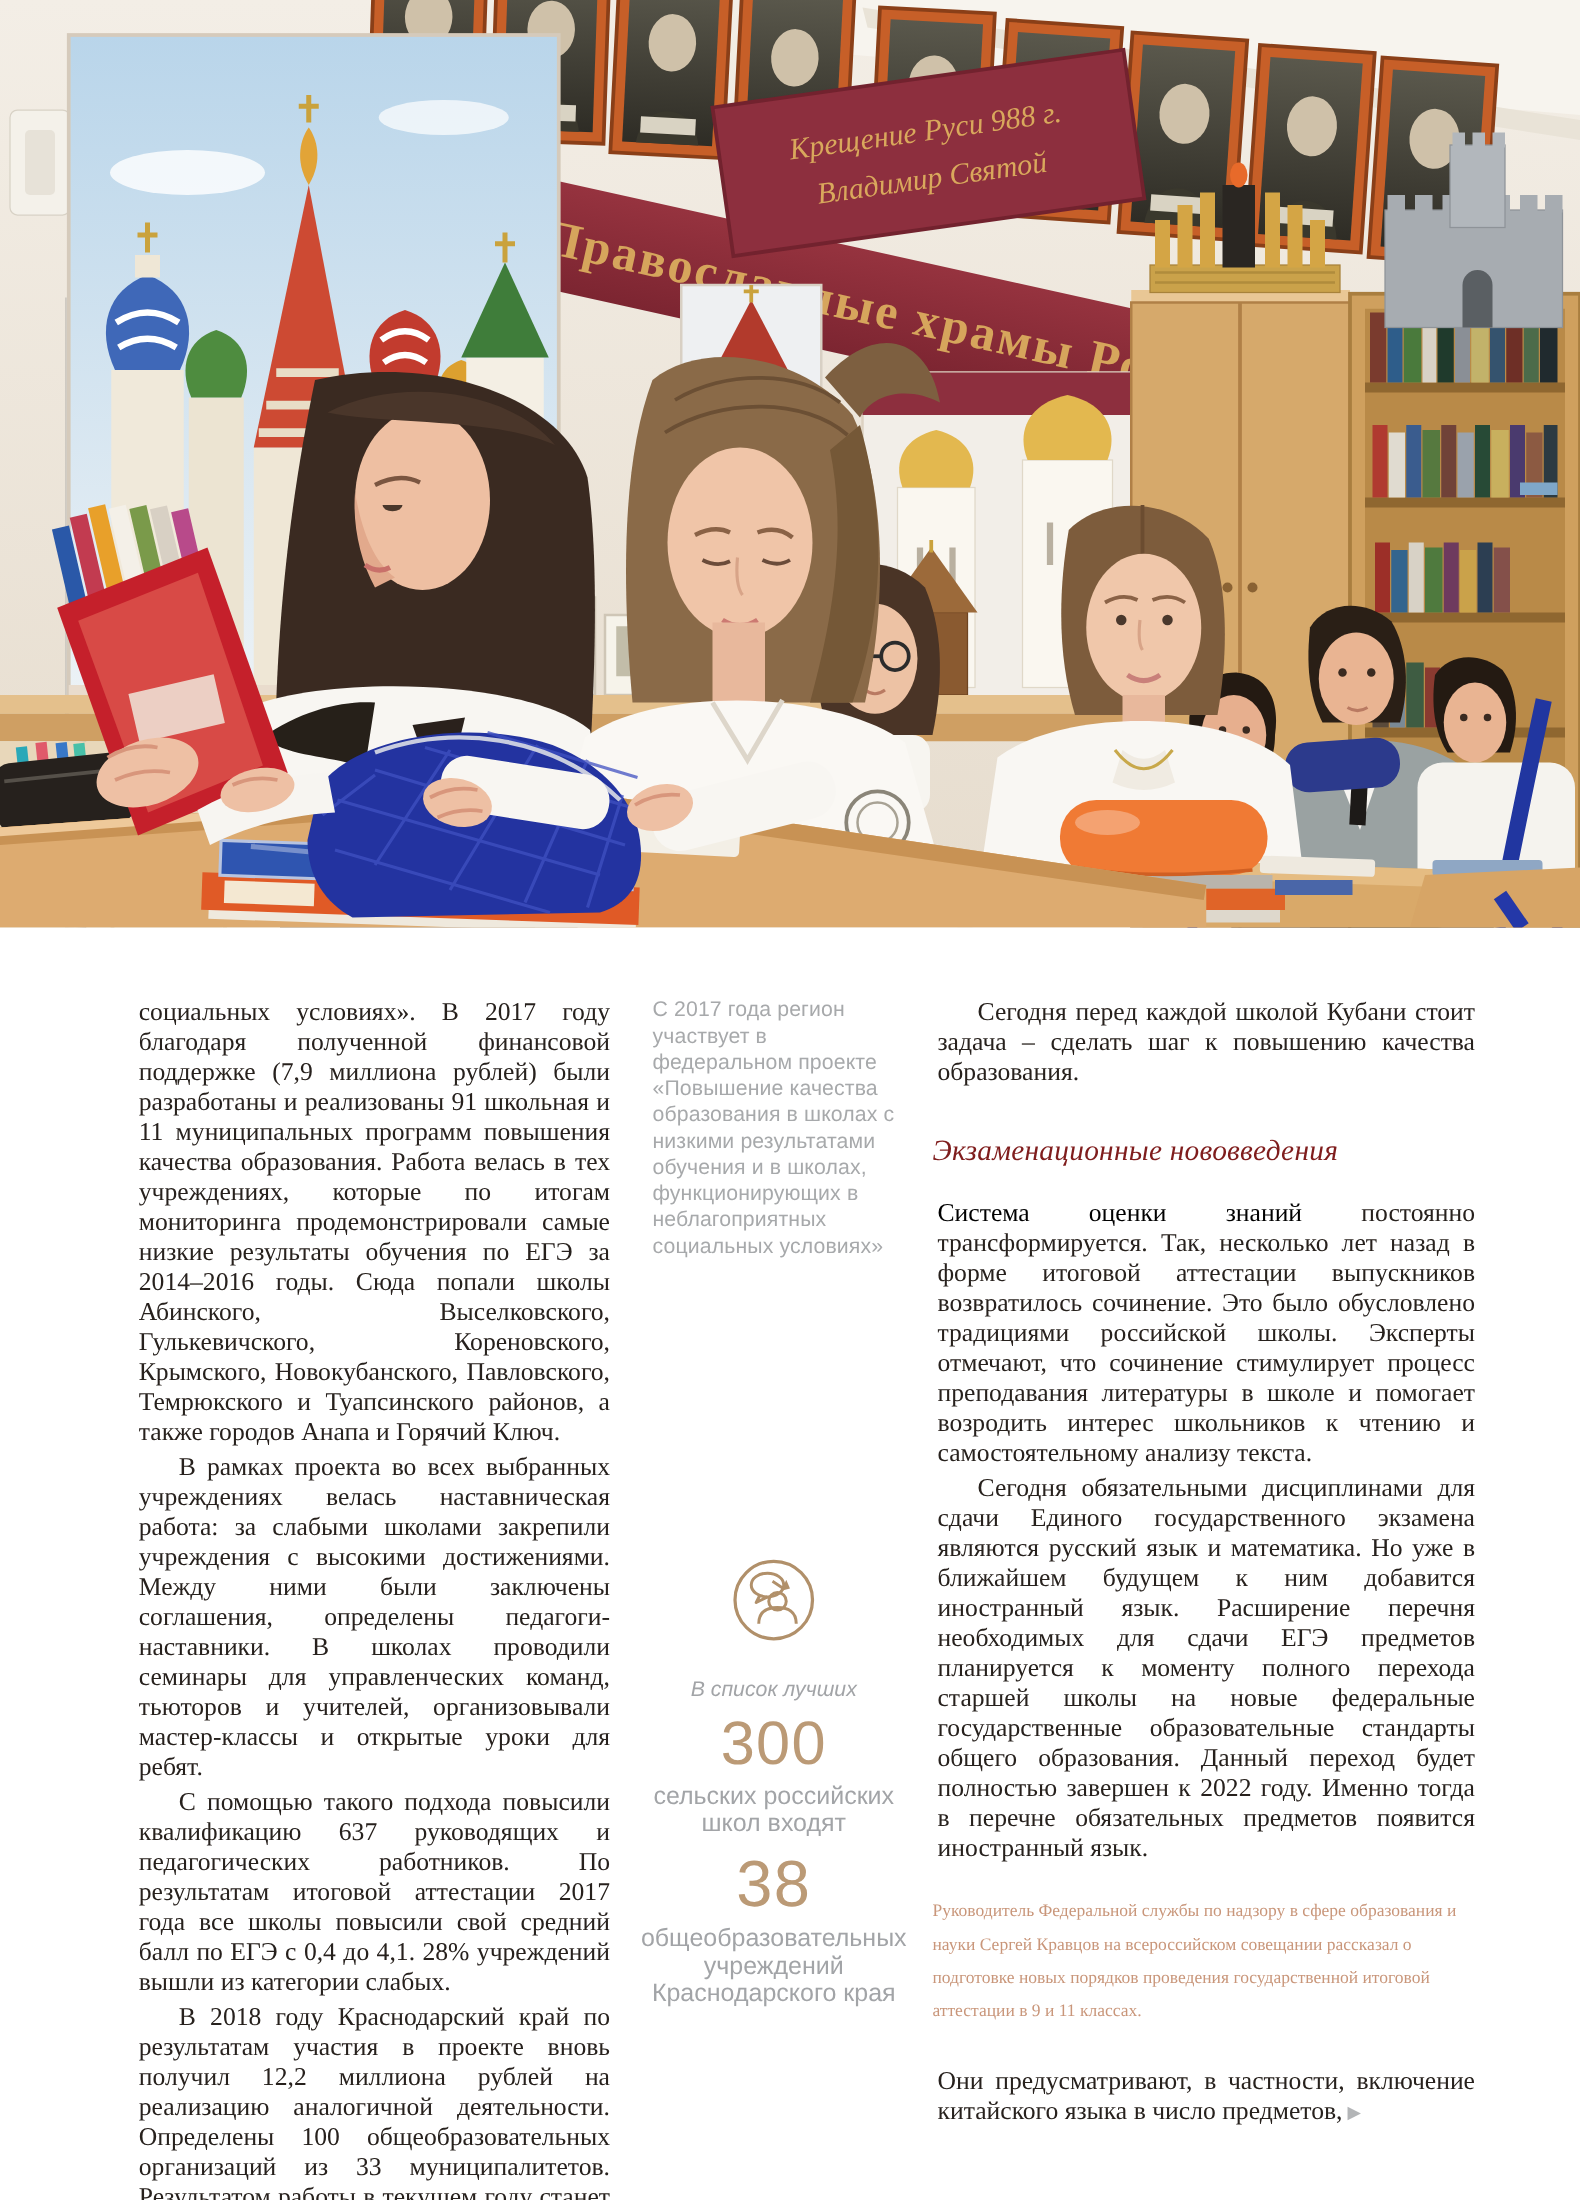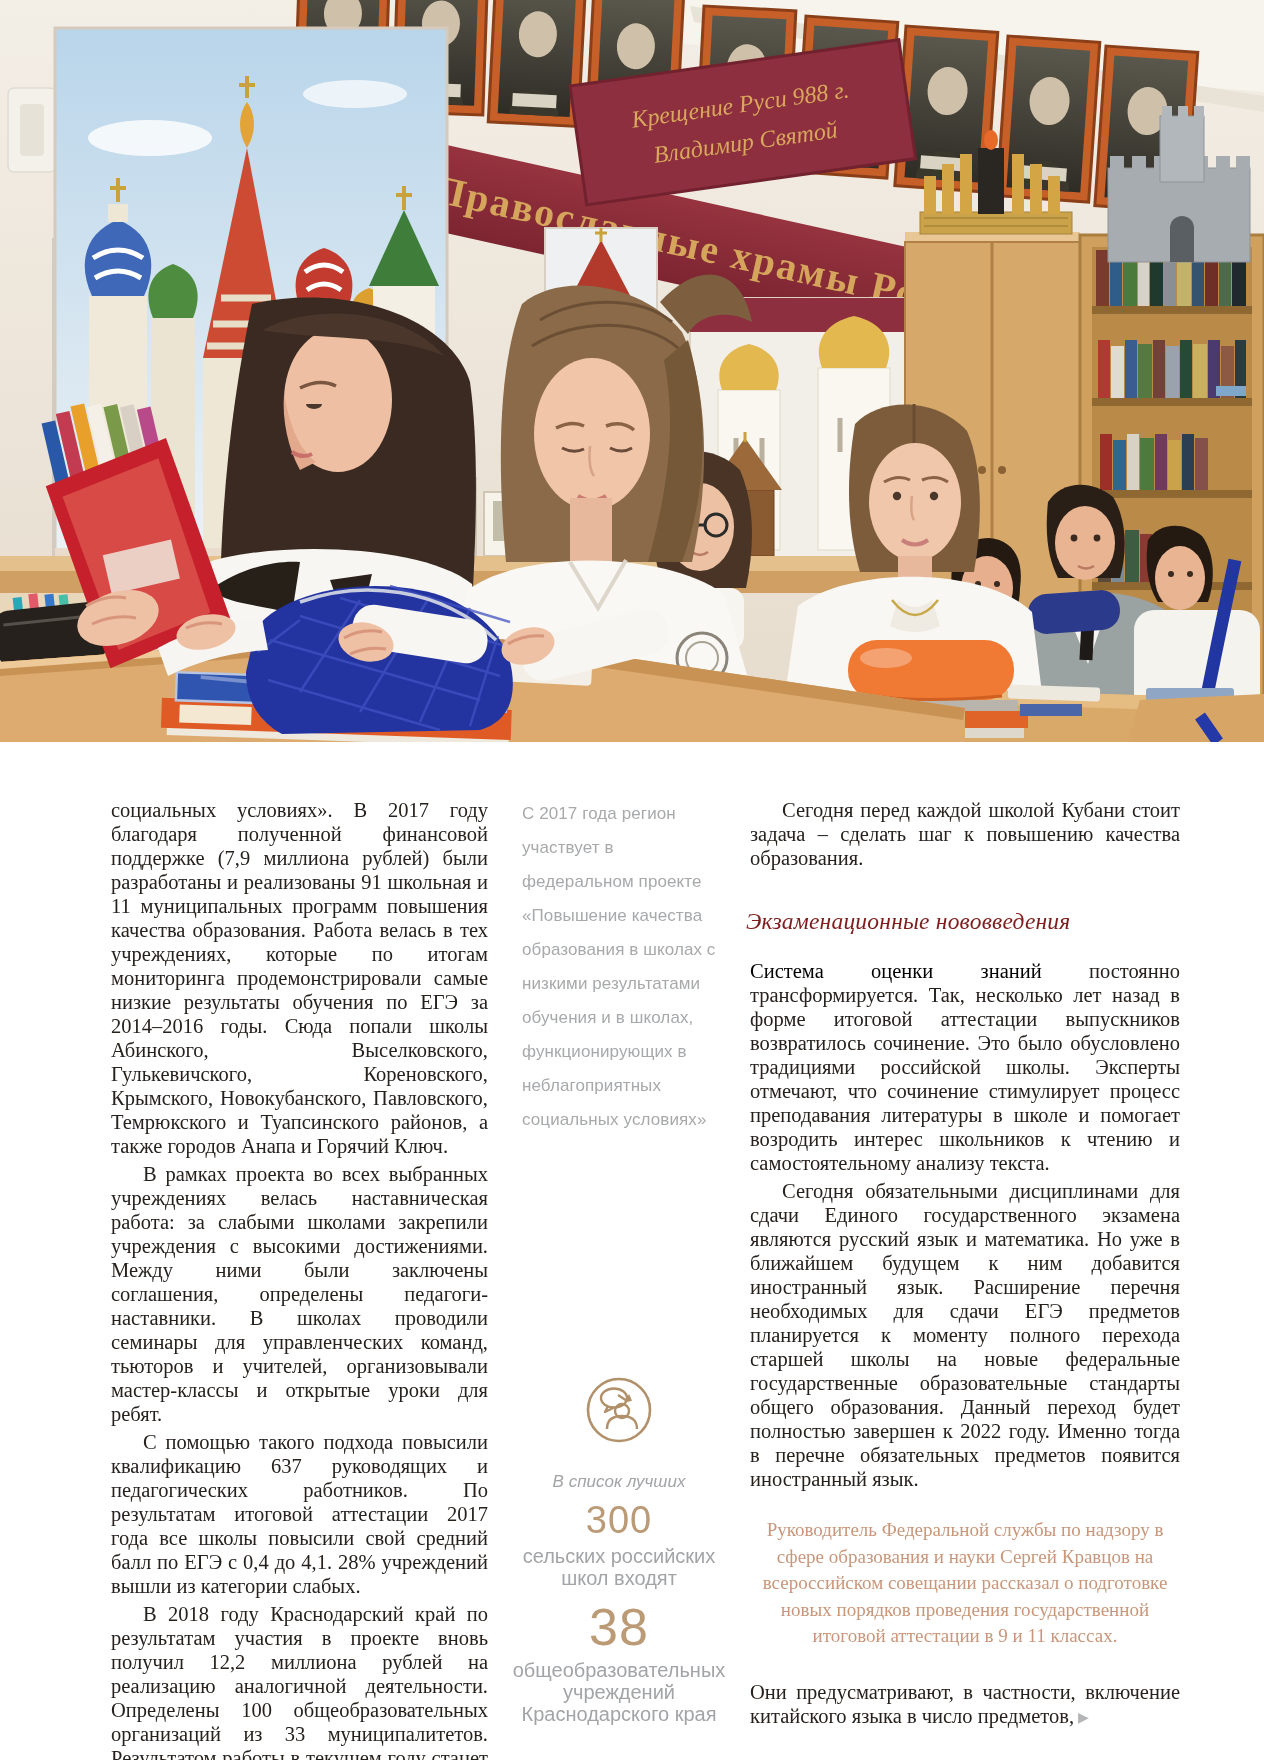--- a/index.html
+++ b/index.html
@@ -4,30 +4,30 @@
 <style>
   html,body{margin:0;padding:0;}
   body{width:1264px;height:1760px;background:#ffffff;font-family:"Liberation Serif",serif;overflow:hidden;position:relative;}
   .photo{width:1264px;height:742px;overflow:hidden;background:#ece5da;}
   .content{display:flex;box-sizing:border-box;padding:52px 80px 0 107px;}
   .col-left{width:385px;flex:none;}
   .col-mid{width:194px;flex:none;margin:0 30px 0 30px;display:flex;flex-direction:column;}
   .col-right{flex:1;min-width:0;}
   p.body{margin:4px;font-size:20.5px;line-height:24px;text-align:justify;color:#27211d;}
   p.indent{text-indent:32px;}
-  .callout{font-family:"Liberation Sans",sans-serif;font-size:17px;line-height:34px;color:#a7a9ab;margin:3px 0 0 0;letter-spacing:.1px;}
+  .callout{font-family:"Liberation Sans",sans-serif;font-size:17px;line-height:21px;color:#a7a9ab;margin:3px 0 0 0;letter-spacing:.1px;}
   .stats{margin-top:238px;display:flex;flex-direction:column;align-items:center;text-align:center;font-family:"Liberation Sans",sans-serif;color:#a2a4a7;}
   .stat-icon{width:70px;height:70px;}
   .stat-label{font-size:17px;line-height:22px;margin-top:26px;font-style:italic;}
-  .stat-number{font-size:38px;line-height:1.0;color:#bb9a76;font-weight:300;margin:8px 0 6px;letter-spacing:1px;}
+  .stat-number{font-size:49px;line-height:1.0;color:#bb9a76;font-weight:300;margin:8px 0 6px;letter-spacing:1px;}
   .stat-number.n2{font-size:52px;margin-top:12px;}
   .stat-sub{font-size:20px;line-height:22px;}
   .heading{font-size:23.5px;font-style:italic;font-weight:normal;color:#7f1d1d;margin:38px 0 24px;letter-spacing:.2px;}
   .lead{color:#000000;font-weight:normal;}
-  .quote{margin:26px 0 30px;font-size:19px;line-height:26.5px;color:#c9967a;text-align:center;}
+  .quote{margin:26px 0 30px;font-size:14px;line-height:26.5px;color:#c9967a;text-align:left;}
   .arrow{font-family:"DejaVu Sans",sans-serif;font-size:14px;color:#b3b5b7;margin-left:4px;vertical-align:1px;}
 </style>
 </head>
 <body>
 
 <div class="photo">
 <svg width="1264" height="742" viewBox="0 0 1264 742">
   <defs>
     <linearGradient id="sky" x1="0" y1="0" x2="0" y2="1">
           <stop offset="0" stop-color="#b9d5ea"></stop>

